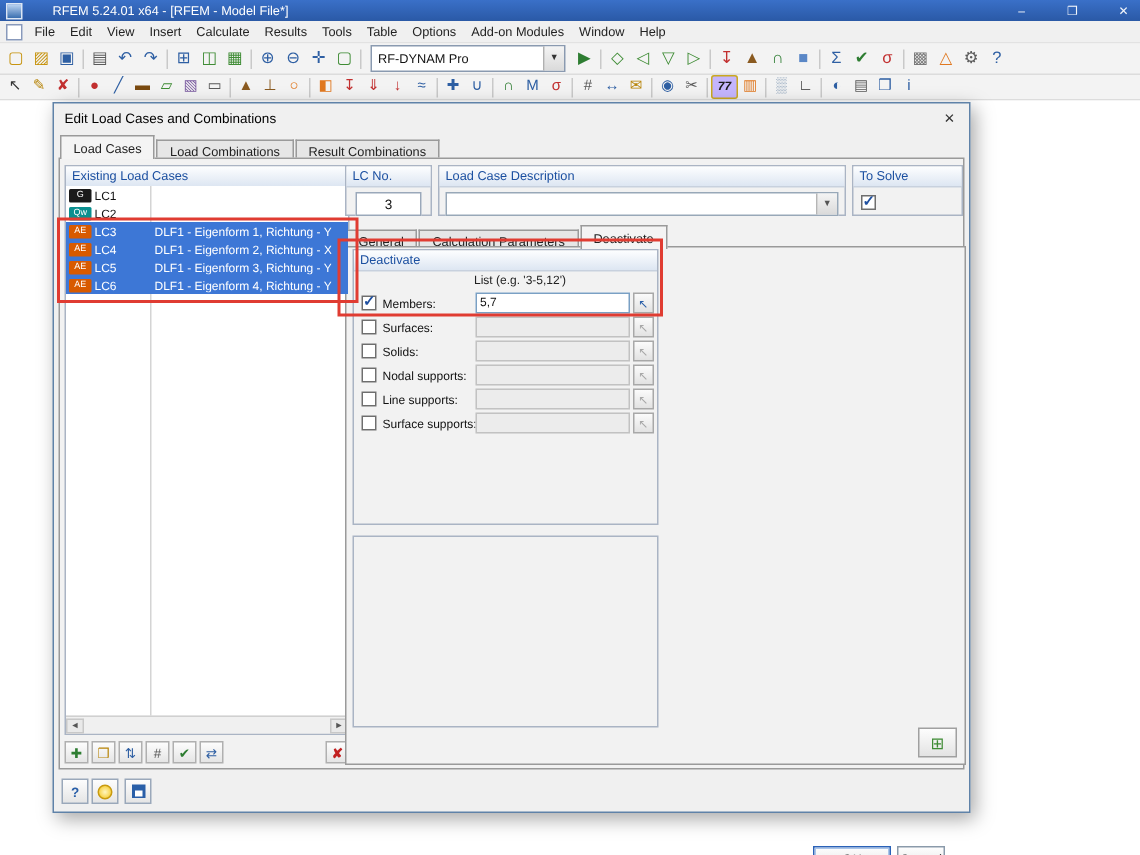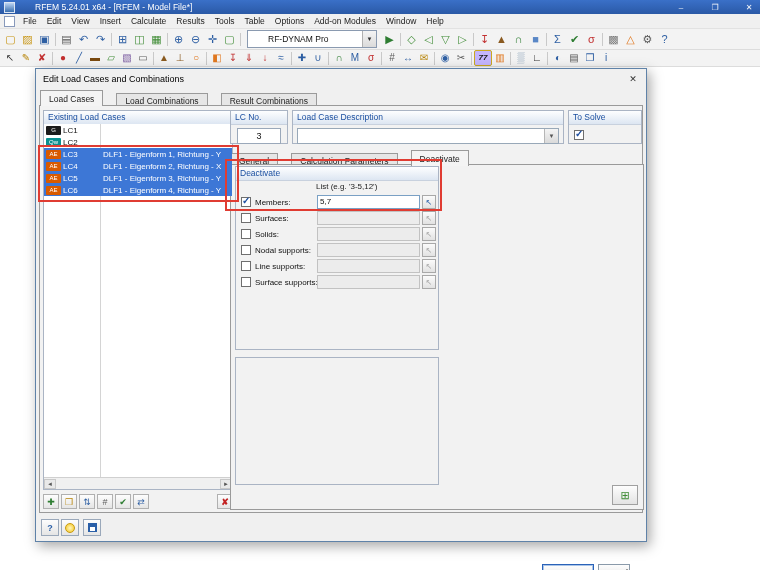--- a/index.html
+++ b/index.html
@@ -22,33 +22,33 @@
   #toolbar1{height:20px;}
   #toolbar2{height:16px;}
   .tb-group{display:flex;align-items:center;}
   .tb-btn{width:17px;height:17px;display:flex;align-items:center;justify-content:center;
           font-size:11px;line-height:1;border-radius:2px;flex:none;}
   .tb-btn2{width:16px;height:14px;display:flex;align-items:center;justify-content:center;
            font-size:10px;line-height:1;border-radius:2px;flex:none;}
   .tb-sep{width:1px;height:13px;background:#c9c9c9;margin:0 2px;flex:none;}
   .combo{display:flex;align-items:center;height:16px;width:128px;background:#fff;
          border:1px solid #8a9ab0;margin:0 4px;flex:none;}
-  .combo-text{flex:1;padding:0 4px;font-size:8.5px;white-space:nowrap;overflow:hidden;margin-left:16px;}
+  .combo-text{flex:1;padding:0 4px;font-size:8.5px;white-space:nowrap;overflow:hidden;}
   .combo-arrow{width:13px;height:100%;background:linear-gradient(#f4f4f4,#dadada);
                border-left:1px solid #b0b0b0;display:flex;align-items:center;justify-content:center;
                font-size:6px;color:#333;}
   .client{position:absolute;left:0;top:67px;right:0;bottom:0;background:#fff;}
 
   
   .dialog{position:absolute;left:35px;top:68px;width:610px;height:472px;background:#f0f0f0;
           border:1px solid #5f82a8;box-shadow:3px 4px 12px rgba(0,0,0,.35);}
   .dlg-title{height:19px;display:flex;align-items:center;padding-left:7px;font-size:9px;color:#000;}
   .dlg-close{position:absolute;right:3px;top:2px;width:20px;height:15px;display:flex;
              align-items:center;justify-content:center;font-size:9px;color:#333;}
-  .tabstrip{position:absolute;left:4px;display:flex;align-items:flex-end;gap:12px;}
+  .tabstrip{position:absolute;left:4px;display:flex;align-items:flex-end;}
   #main-tabs{top:21px;}
   .tab{padding:2px 8px 2px 8px;font-size:8.5px;background:#e6e6e6;border:1px solid #9a9a9a;
        border-bottom:none;margin-right:1px;color:#222;position:relative;top:2px;white-space:nowrap;}
   .tab.active{background:#f4f4f4;top:0;padding-top:3px;z-index:3;}
   .tab-page{position:absolute;left:3px;top:36px;width:602px;height:406px;border:1px solid #9a9a9a;
             background:#f2f2f2;}
 
   .grp{position:absolute;border:1px solid #aab4c4;background:#f2f2f2;box-sizing:border-box;}
   .group-hd{height:13px;line-height:13px;padding:0 4px;font-size:8.5px;color:#1b4fa0;
             background:linear-gradient(#fdfeff,#dde6f2);border-bottom:1px solid #c8d1de;

